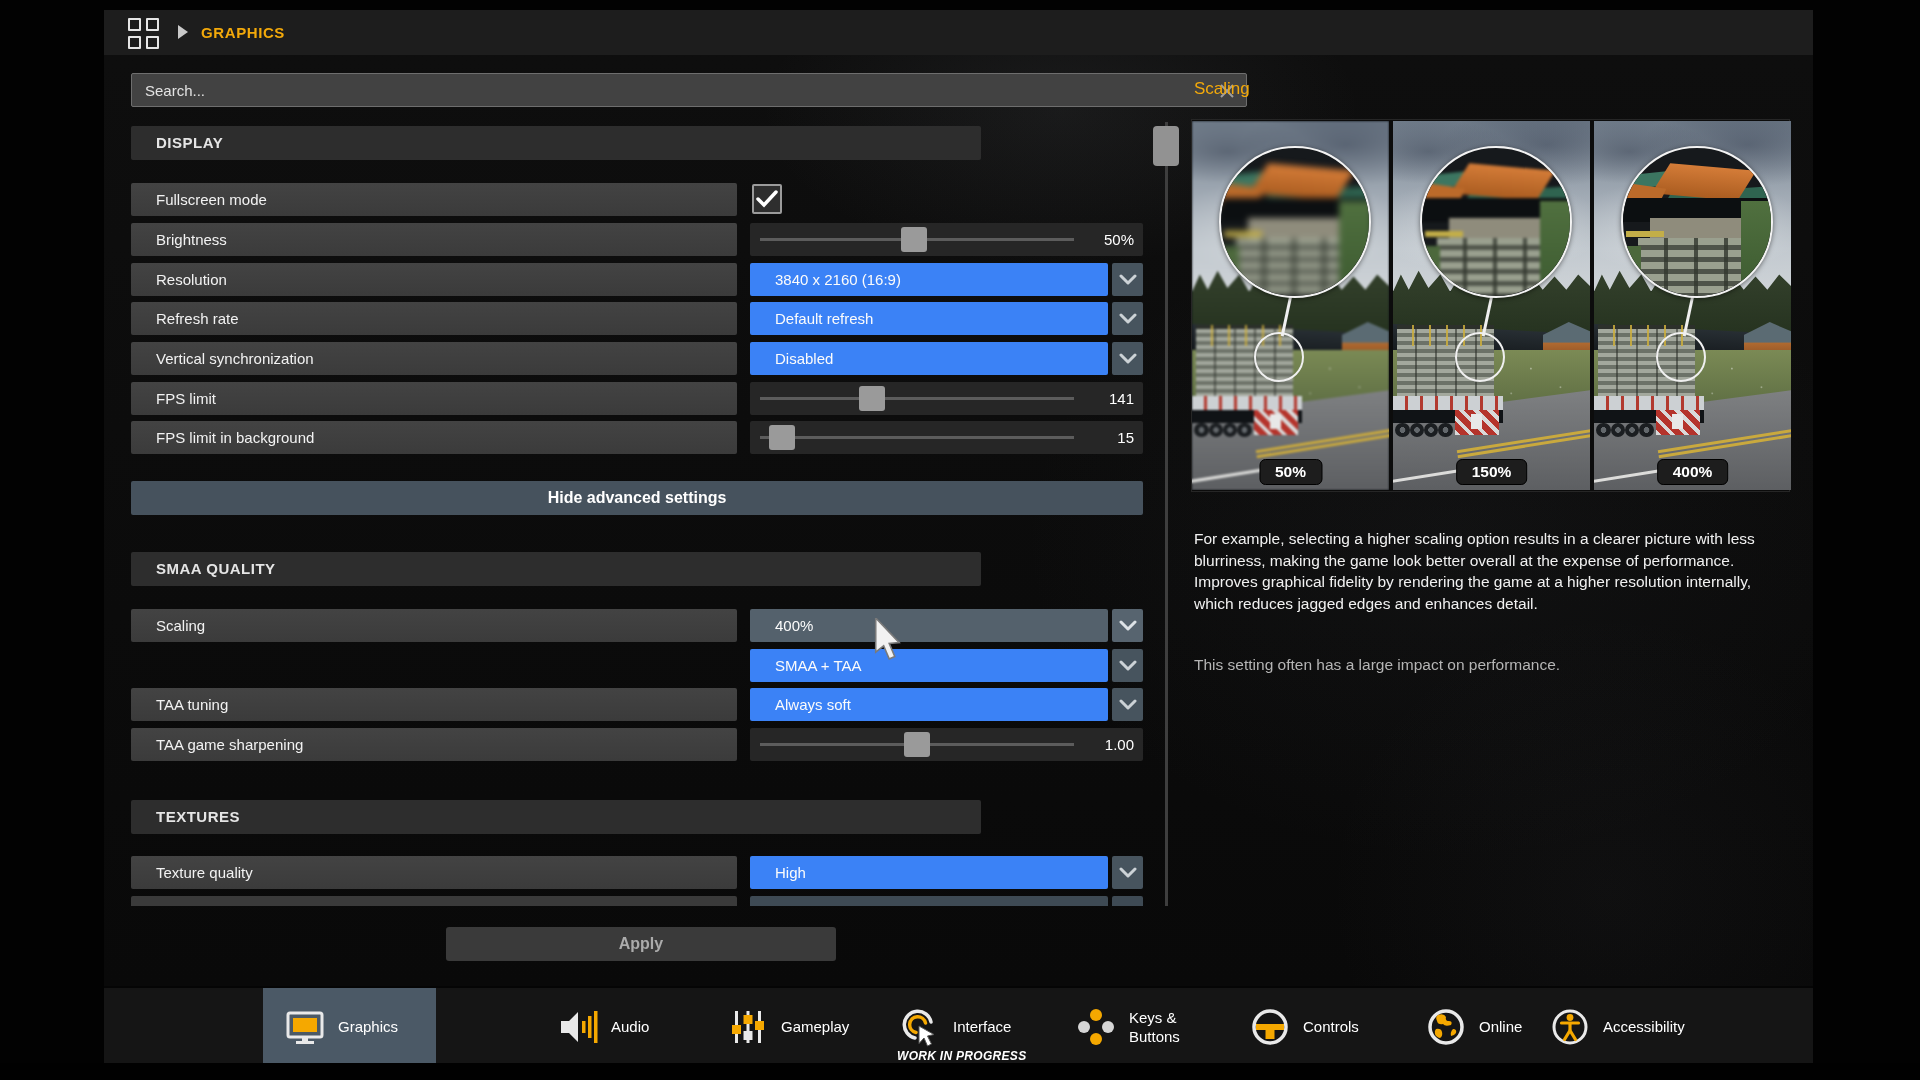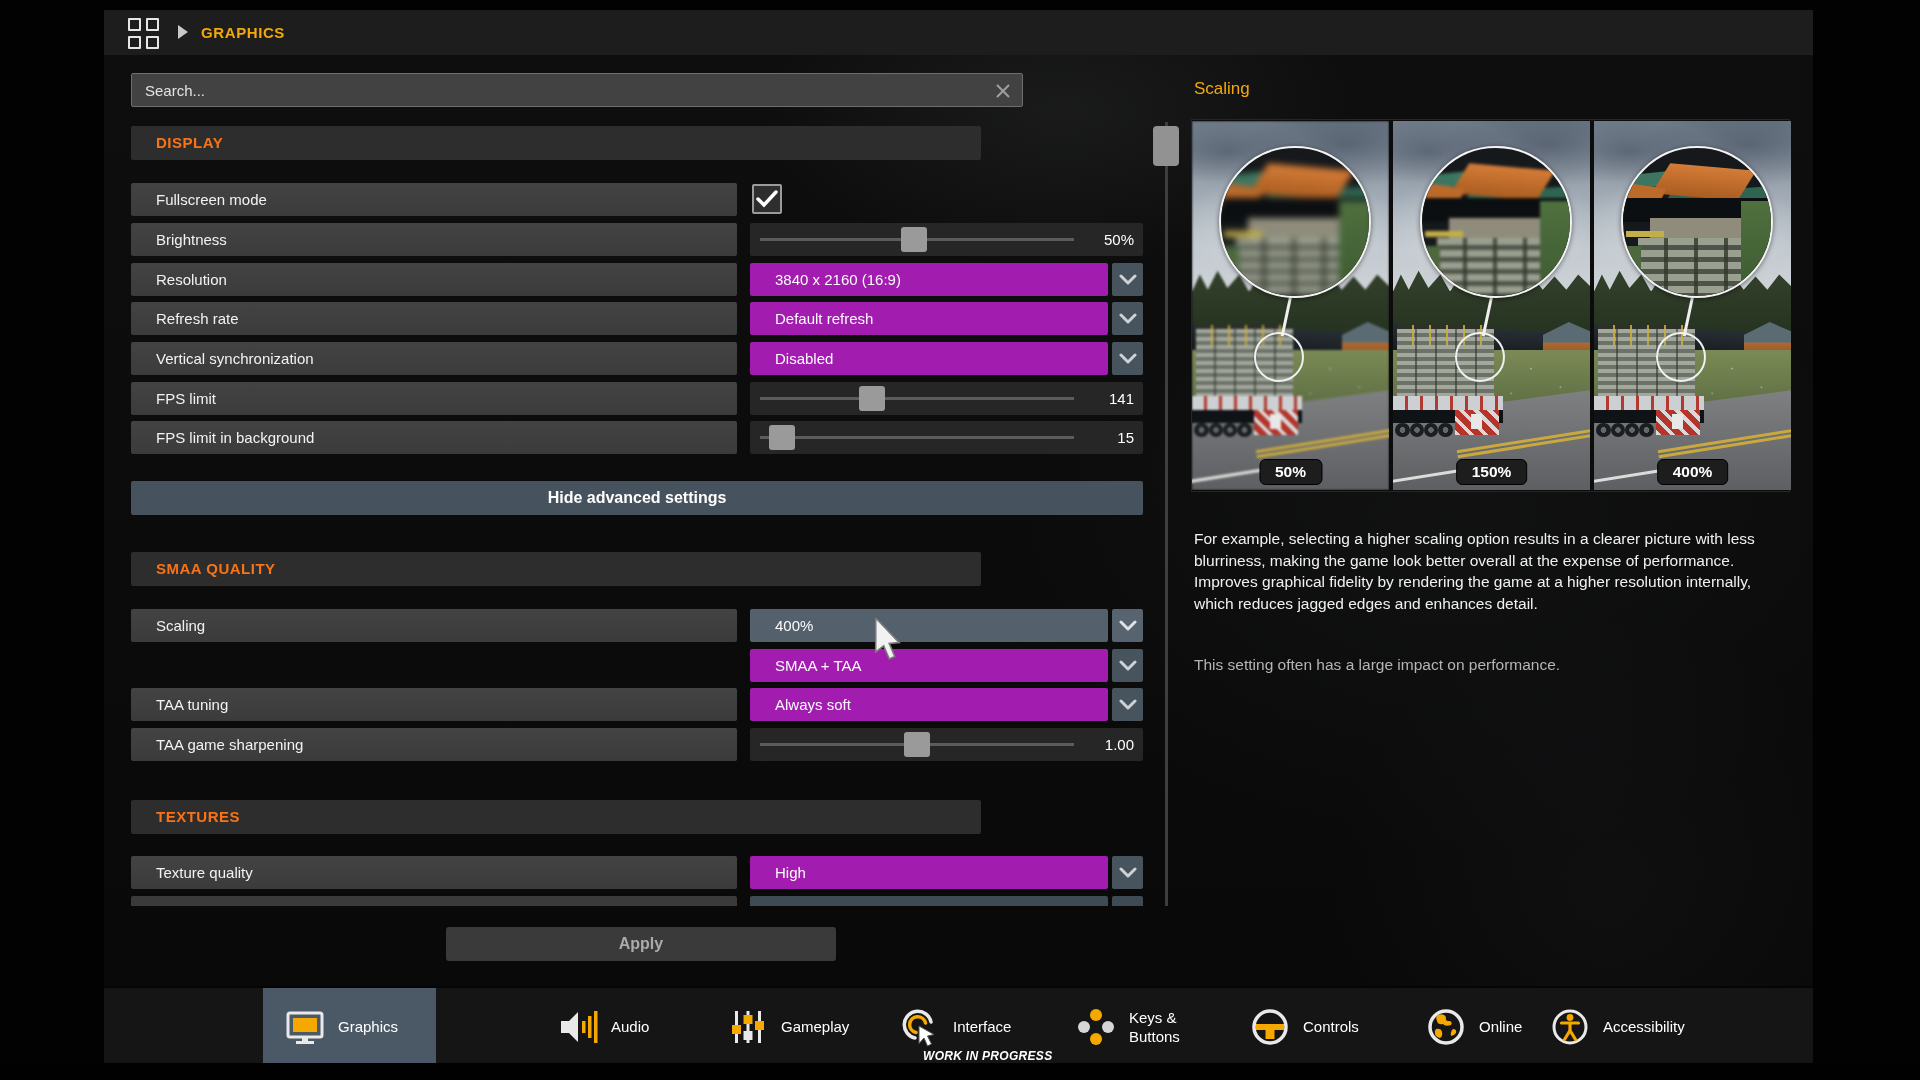--- a/index.html
+++ b/index.html
@@ -15,37 +15,37 @@
   #breadcrumb{position:absolute;left:97px;top:14px;font-size:15px;font-weight:bold;letter-spacing:.6px;color:#f3a90a;}
   #win-body{position:absolute;left:104px;top:55px;width:1709px;height:931px;
      background:
        radial-gradient(500px 260px at 56% 6%, rgba(135,140,146,.10), transparent 60%),
        radial-gradient(700px 520px at 79% 52%, rgba(95,100,110,.07), transparent 62%),
        radial-gradient(430px 430px at 88% 90%, rgba(110,110,122,.06), transparent 65%),
        linear-gradient(180deg,#0e0e0e,#090909);}
   #bottom-strip{position:absolute;left:0;top:1063px;width:1920px;height:17px;background:#010101;}
 
   
-  #search-box{position:absolute;left:131px;top:73px;width:892px;height:34px;box-sizing:border-box;
+  #search-box{position:absolute;left:131px;top:73px;width:1116px;height:34px;box-sizing:border-box;
               background:#424242;border:1px solid #6e6e6e;border-radius:2px;}
   #search-input{position:absolute;left:0;top:0;width:100%;height:100%;background:transparent;border:none;outline:none;
                 color:#ededed;font-size:15px;padding:0 40px 0 13px;box-sizing:border-box;font-family:inherit;}
   #search-input::placeholder{color:#e3e3e3;opacity:1;}
   #search-clear{position:absolute;right:10px;top:8px;width:18px;height:18px;cursor:pointer;}
 
   
   #scroll-track{position:absolute;left:1165px;top:122px;width:3px;height:784px;background:#3e3e3e;}
   #scroll-thumb{position:absolute;left:1153px;top:126px;width:26px;height:40px;background:#929292;border-radius:4px;}
 
   
   .sec-head{position:absolute;left:131px;width:850px;height:34px;background:#2d2d2d;border-radius:2px;
-            color:#f97316;font-size:15px;font-weight:600;letter-spacing:.5px;line-height:34px;padding-left:25px;box-sizing:border-box;}
+            color:#e5e5e5;font-size:15px;font-weight:600;letter-spacing:.5px;line-height:34px;padding-left:25px;box-sizing:border-box;}
   .row-label{position:absolute;left:131px;width:606px;height:33px;background:linear-gradient(180deg,#434343,#3b3b3b);
              border-radius:2px;color:#f2f2f2;font-size:15px;line-height:33px;padding-left:25px;box-sizing:border-box;}
-  .dd-main{position:absolute;left:750px;width:358px;height:33px;background:#a21caf;border-radius:2px;
+  .dd-main{position:absolute;left:750px;width:358px;height:33px;background:#3b82f6;border-radius:2px;
            color:#fbfbfb;font-size:15px;line-height:33px;padding-left:25px;box-sizing:border-box;cursor:pointer;}
   .dd-btn{position:absolute;left:1112px;width:31px;height:33px;background:#47545e;border-radius:2px;
           display:flex;align-items:center;justify-content:center;cursor:pointer;}
   .dd-hover{background:#54616c !important;}
   .dd-btn-hover{background:#57646f !important;}
   .checkbox{position:absolute;left:752px;width:30px;height:30px;background:#2e2e2e;border:2px solid #9b9b9b;
             border-radius:2px;box-sizing:border-box;display:flex;align-items:center;justify-content:center;cursor:pointer;}
   .slider-box{position:absolute;left:750px;width:393px;height:33px;background:#262626;border-radius:2px;}
   .slider-track{position:absolute;left:10px;top:15px;width:314px;height:3px;background:#5c5c5c;}
   .slider-handle{position:absolute;top:4px;width:26px;height:25px;background:#9a9a9a;border-radius:3px;cursor:pointer;}
@@ -118,21 +118,21 @@
 
   #info-desc{position:absolute;left:1194px;top:528px;width:592px;color:#f1f1f1;font-size:15.5px;line-height:21.5px;}
   #info-desc p{margin:0;}
   #info-note{position:absolute;left:1194px;top:654px;width:592px;color:#b5b5b5;font-size:15.5px;line-height:21px;}
 
   
   #nav-bar{position:absolute;left:104px;top:986px;width:1709px;height:77px;background:#151515;border-top:2px solid #050505;box-sizing:border-box;}
   #nav-selected-bg{position:absolute;left:159px;top:0;width:173px;height:77px;background:#4b5966;}
   .nav-tab{position:absolute;top:0;height:77px;display:flex;align-items:center;gap:13px;cursor:pointer;}
   .nav-label{color:#fff;font-size:15px;line-height:19px;}
-  #wip-badge{position:absolute;left:793px;top:61px;color:#fff;font-size:12px;font-weight:bold;font-style:italic;letter-spacing:.3px;margin-left:26px;}
+  #wip-badge{position:absolute;left:793px;top:61px;color:#fff;font-size:12px;font-weight:bold;font-style:italic;letter-spacing:.3px;}
 
   
   #mouse-cursor{position:absolute;left:874px;top:618px;}
 </style>
 </head>
 <body>
 
 <div id="app">
 
   <div id="win-body"></div>

